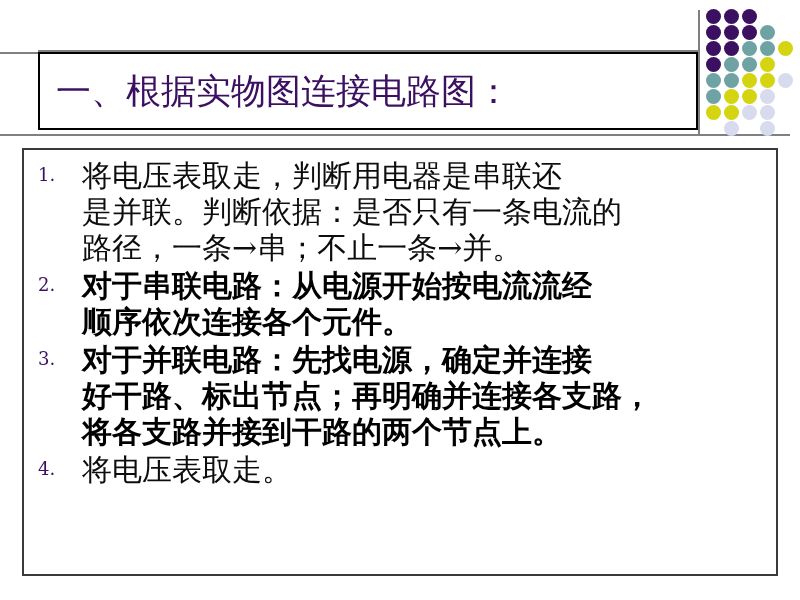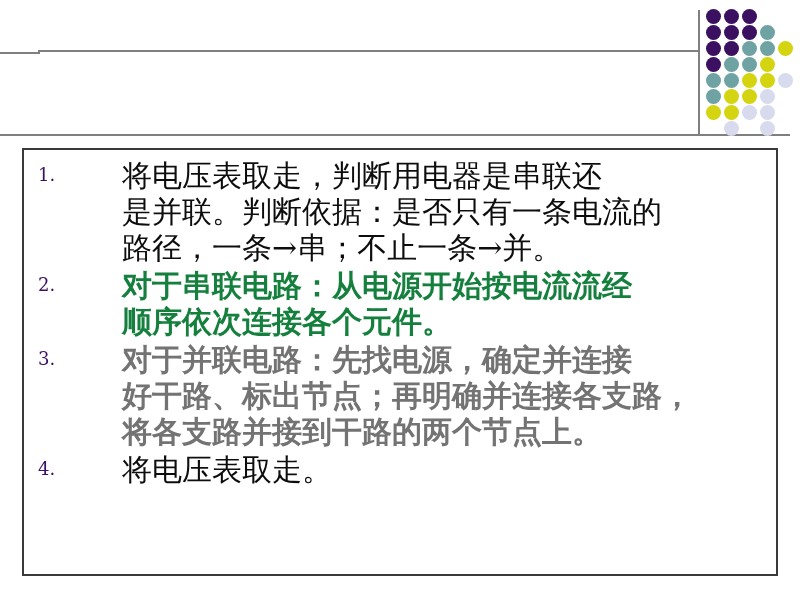--- a/index.html
+++ b/index.html
@@ -59,25 +59,24 @@
     font-family:"DejaVu Serif","Liberation Serif",serif;
     font-size:18px;
   }
   .item-body{
     font-family:"DejaVu Sans","Liberation Sans",sans-serif;
     font-size:30px;
     line-height:36px;
     letter-spacing:0px;
     white-space:pre-line;
     font-weight:400;
-    margin-left:40px;
   }
   .clr-black{color:#0d0d0d;font-family:"DejaVu Serif","Liberation Serif",serif;}
-  .clr-green{color:#15803d;font-weight:bold;}
-  .clr-blue{color:#737373;font-weight:bold;}
+  .clr-green{color:#000000;font-weight:bold;}
+  .clr-blue{color:#000000;font-weight:bold;}
 </style>
 </head>
 <body>
 
 <div id="slide">
 
   <div class="rule-v" style="left:698px;top:10px;height:126px;"></div>
   <div class="rule-h" style="left:0px;top:52px;width:40px;"></div>
   <div class="rule-h" style="left:0px;top:134px;width:790px;"></div>
   <div class="rule-h" style="left:38px;top:50px;width:662px;"></div>
@@ -109,20 +108,23 @@
       <div class="dot" style="left: 42px; top: 89px; background: rgb(212, 212, 16);"></div>
       <div class="dot" style="left: 60px; top: 89px; background: rgb(216, 218, 238);"></div>
       <div class="dot" style="left: 6px; top: 105px; background: rgb(212, 212, 16);"></div>
       <div class="dot" style="left: 24px; top: 105px; background: rgb(212, 212, 16);"></div>
       <div class="dot" style="left: 42px; top: 105px; background: rgb(216, 218, 238);"></div>
       <div class="dot" style="left: 60px; top: 105px; background: rgb(216, 218, 238);"></div>
       <div class="dot" style="left: 24px; top: 121px; background: rgb(216, 218, 238);"></div>
       <div class="dot" style="left: 60px; top: 121px; background: rgb(216, 218, 238);"></div>
     </div>
 
+  <div id="title-box">
+    <div id="title-text">一、根据实物图连接电路图：</div>
+  </div>
 
   <div id="content-box">
     <ol id="content-list">
         <li class="item">
           <span class="item-num">1.</span>
           <div class="item-body clr-black">将电压表取走，判断用电器是串联还
 是并联。判断依据：是否只有一条电流的
 路径，一条→串；不止一条→并。</div>
         </li>
         <li class="item">

